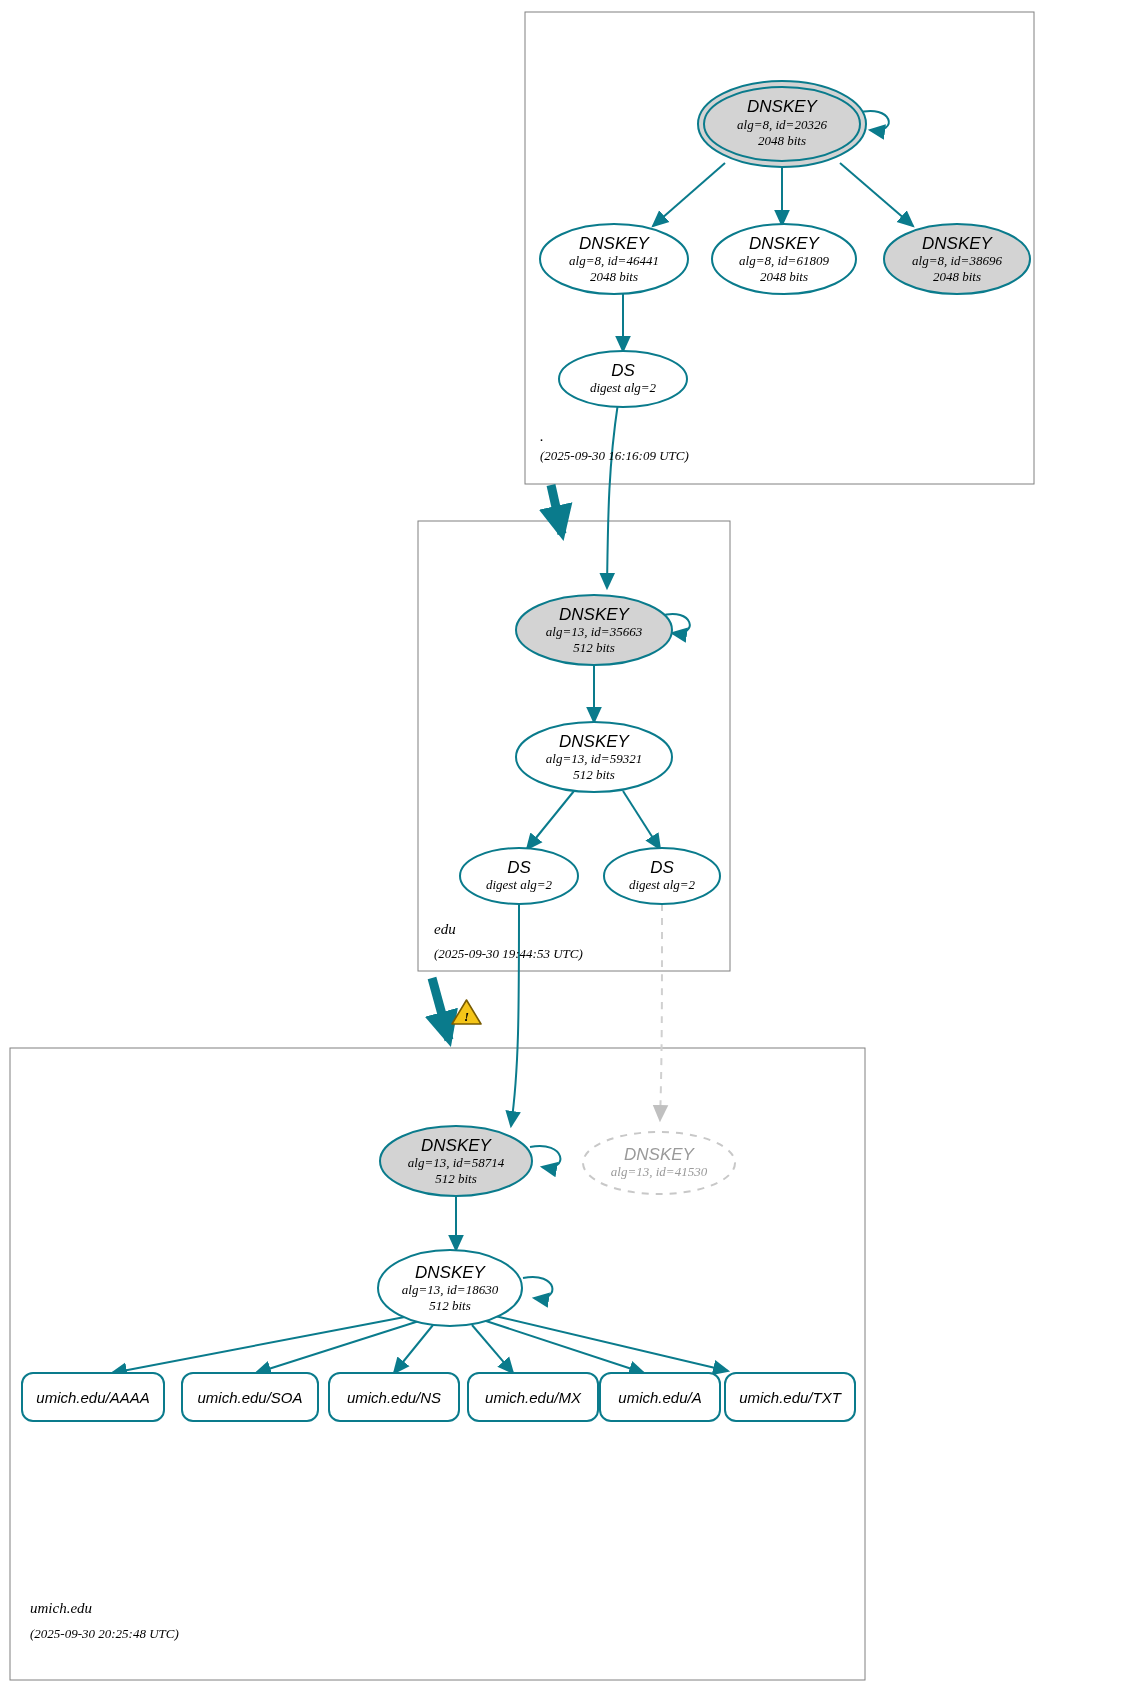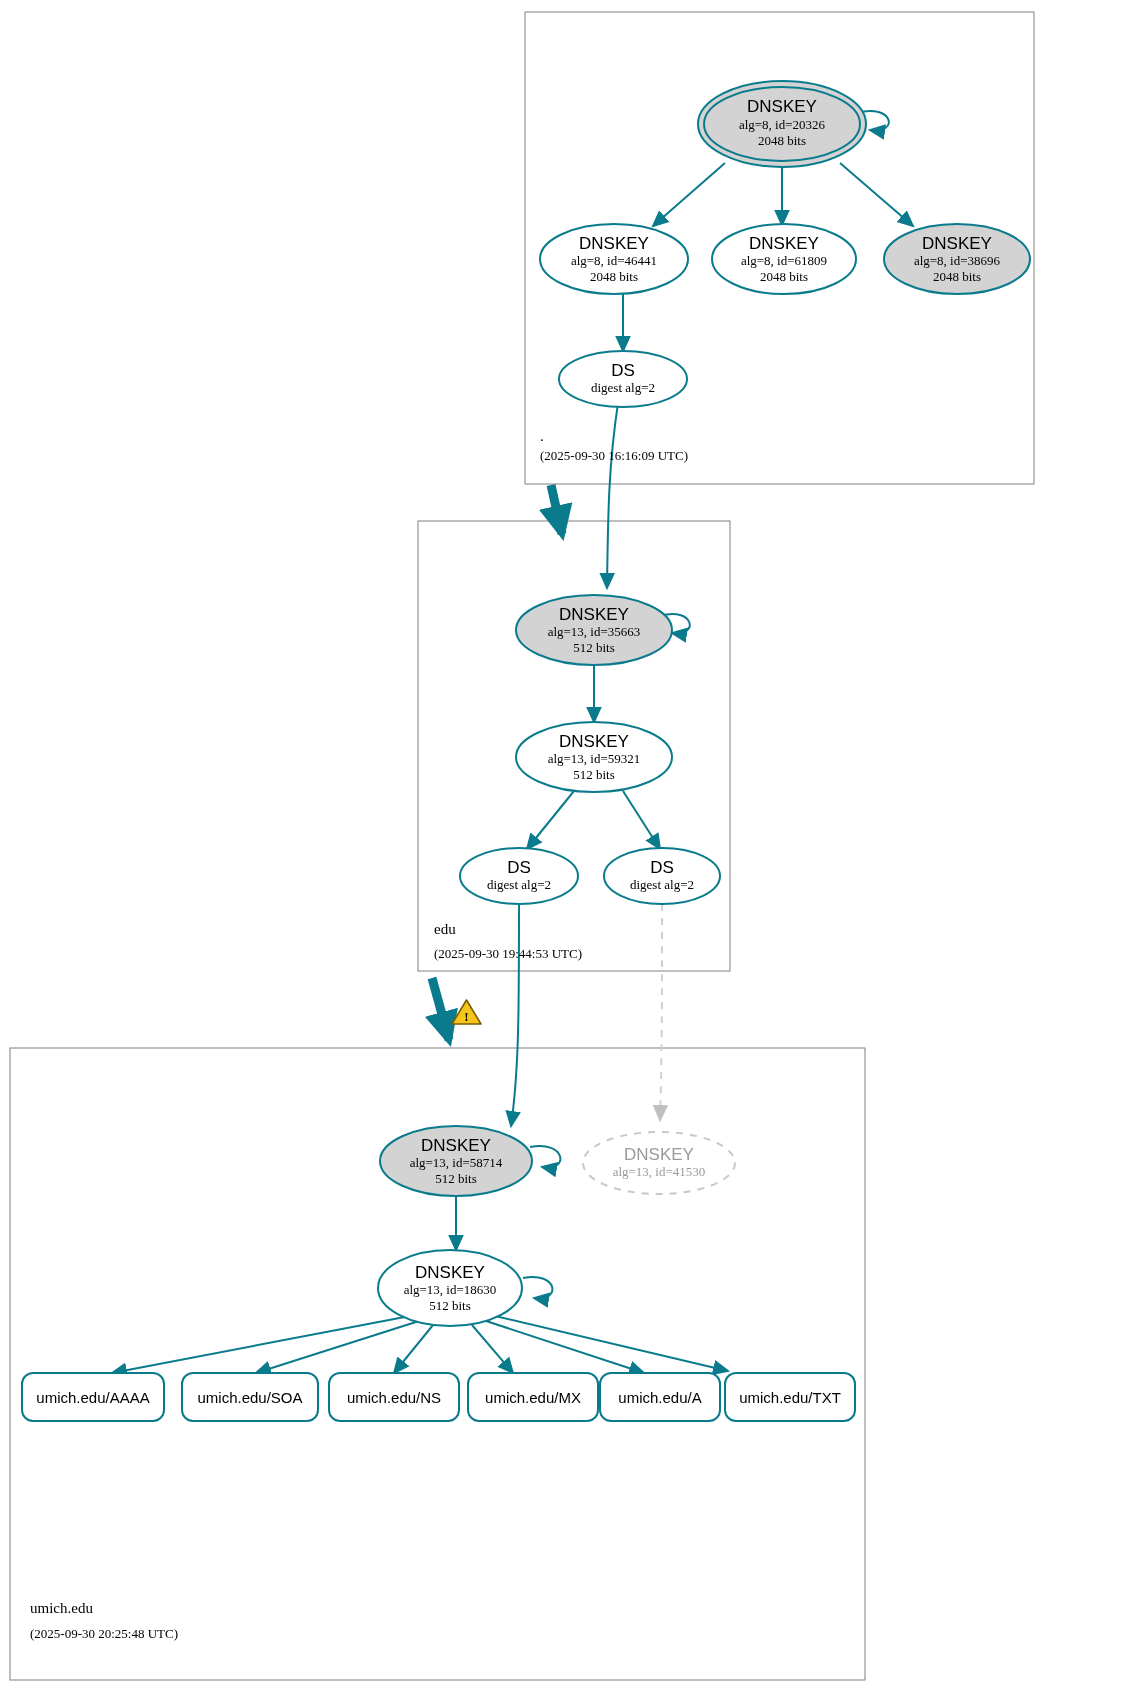--- a/index.html
+++ b/index.html
@@ -10,20 +10,21 @@
   }
   body {
     font-family: "Liberation Serif", serif;
   }
   #stage {
     position: relative;
     width: 1140px;
     height: 1690px;
     background: #ffffff;
     overflow: hidden;
+    font-style: italic;
   }
   #stage svg {
     position: absolute;
     left: 0;
     top: 0;
   }
   .zone-box {
     fill: none;
     stroke: #808080;
     stroke-width: 1;

